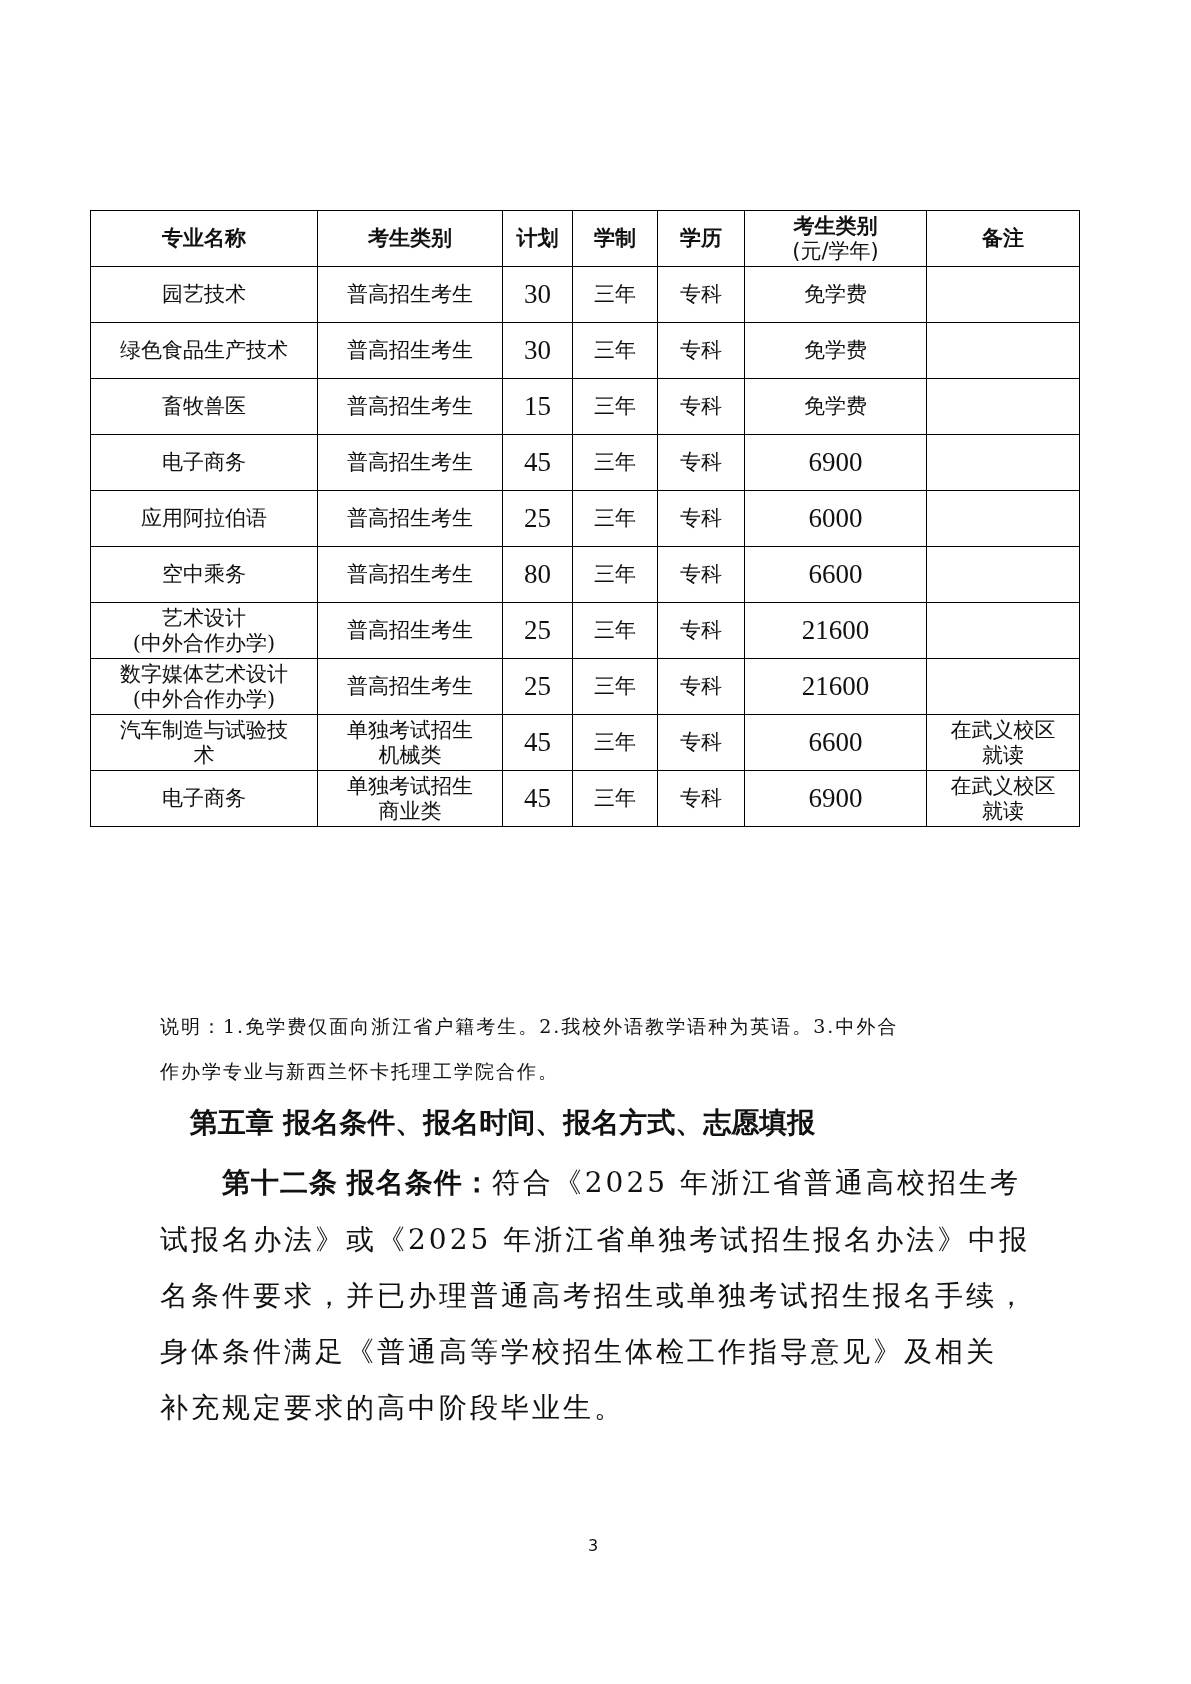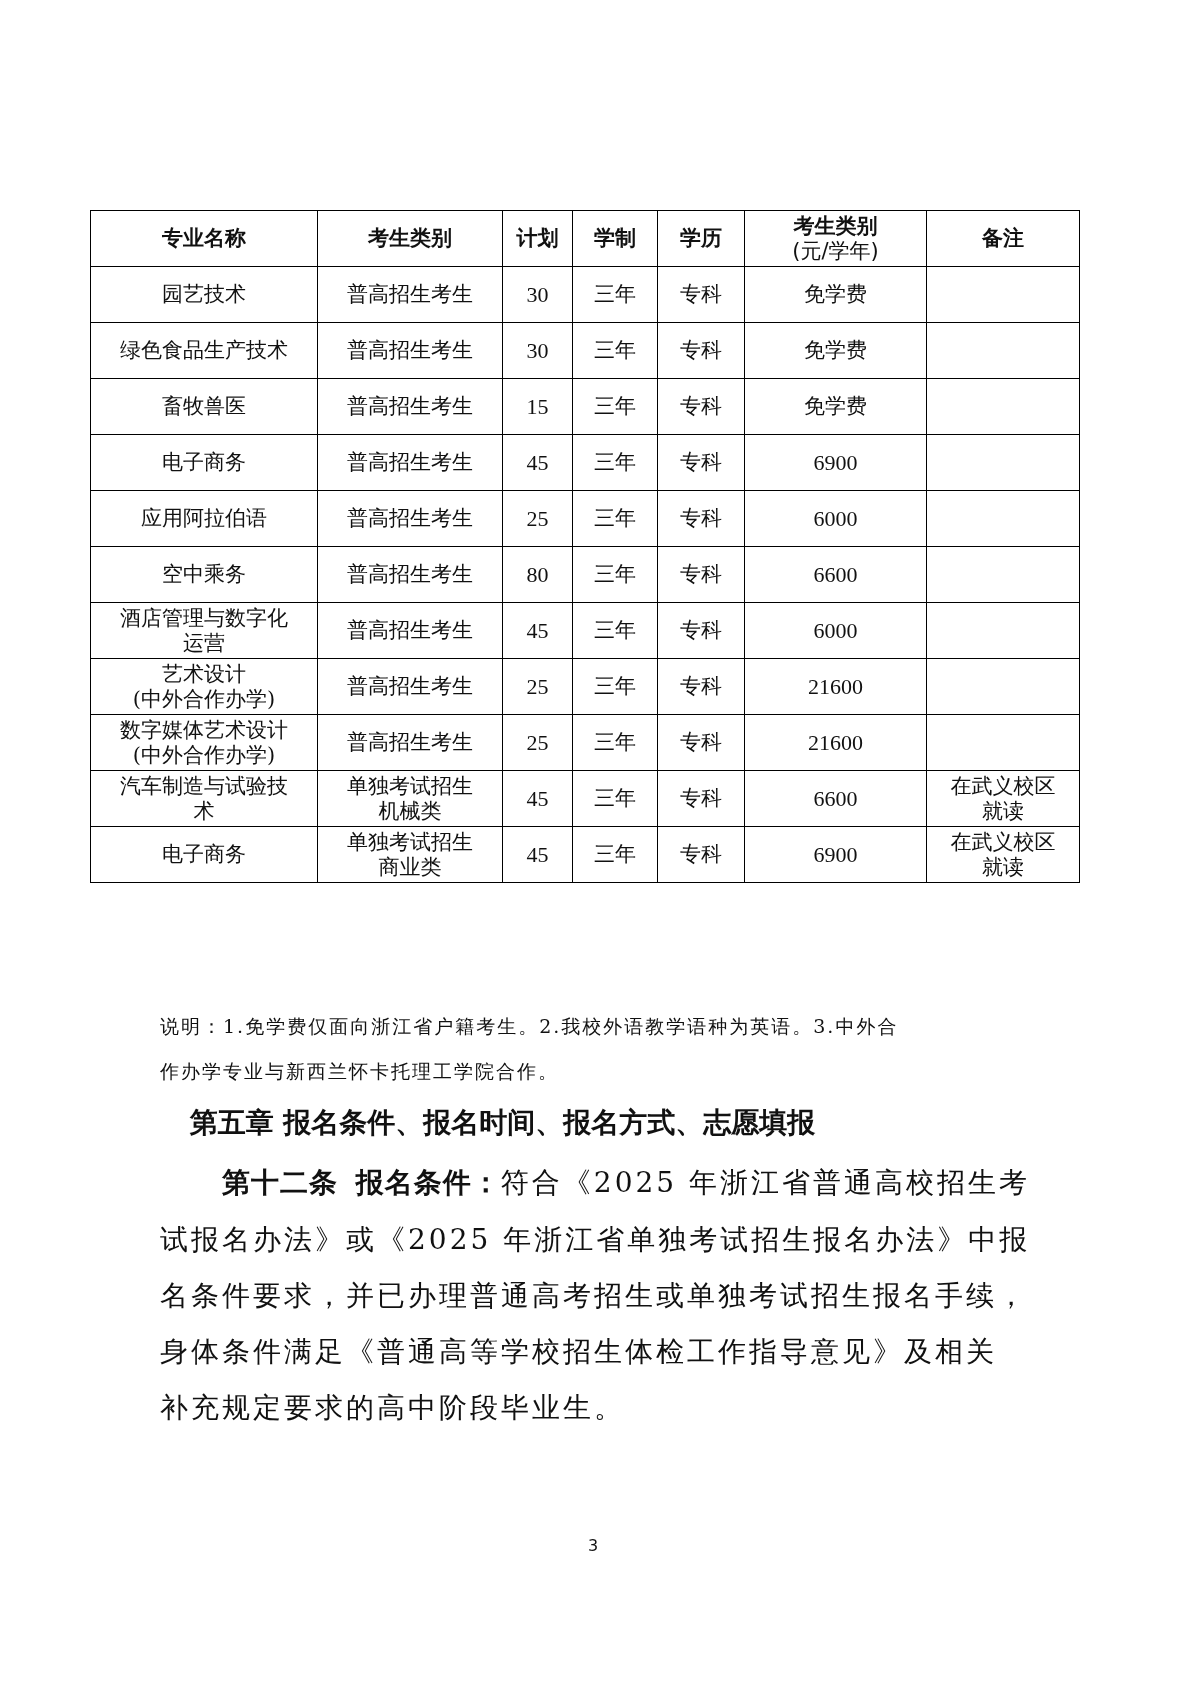--- a/index.html
+++ b/index.html
@@ -3,26 +3,26 @@
 <meta charset="utf-8">
 <style>
   html, body { margin: 0; padding: 0; background: #ffffff; }
   body { width: 1191px; height: 1684px; position: relative; overflow: hidden;
          font-family: "DejaVu Serif", "Liberation Serif", serif; color: #111; }
   .table-wrap { position: absolute; left: 90px; top: 210px; }
   table { border-collapse: collapse; table-layout: fixed; }
   th, td { border: 1.5px solid #000; text-align: center; vertical-align: middle; padding: 0 2px; }
   th { font-family: "DejaVu Sans", "Liberation Sans", sans-serif; font-weight: bold; font-size: 21px; height: 55px; line-height: 25px; }
   td { font-size: 21px; height: 55px; line-height: 25px; font-weight: normal; }
-  td.num { font-family: "Liberation Serif", serif; font-size: 22px; }
+  td.num { font-family: "Liberation Serif", serif; font-size: 27px; }
   .note { position: absolute; left: 160px; width: 900px; font-size: 19px; letter-spacing: 2px; }
   .chapter { position: absolute; left: 0; width: 1005px; top: 1104px; text-align: center;
              font-family: "DejaVu Sans", "Liberation Sans", sans-serif; font-weight: bold; font-size: 28px; }
   .body-line { position: absolute; left: 160px; font-size: 28px; letter-spacing: 3px; white-space: nowrap; }
-  .bold { font-family: Liberation Mono, monospace; font-weight: bold; letter-spacing: 1px; }
+  .bold { font-family: Liberation Sans, sans-serif; font-weight: bold; letter-spacing: 1px; }
   .page-num { position: absolute; left: 588px; top: 1536px; font-family: "DejaVu Sans", "Liberation Sans", sans-serif; font-size: 16px; }
 </style>
 </head>
 <body>
 
 <div class="table-wrap">
   <table>
     <colgroup>
       <col style="width:227px">
         <col style="width:185px">
@@ -95,29 +95,20 @@
         <tr>
           <td>空中乘务</td>
           <td>普高招生考生</td>
           <td class="num">80</td>
           <td>三年</td>
           <td>专科</td>
           <td class="num">6600</td>
           <td></td>
         </tr>
         <tr>
-          <td>酒店管理与数字化<br>运营</td>
-          <td>普高招生考生</td>
-          <td class="num">45</td>
-          <td>三年</td>
-          <td>专科</td>
-          <td class="num">6000</td>
-          <td></td>
-        </tr>
-        <tr>
           <td>艺术设计<br>(中外合作办学)</td>
           <td>普高招生考生</td>
           <td class="num">25</td>
           <td>三年</td>
           <td>专科</td>
           <td class="num">21600</td>
           <td></td>
         </tr>
         <tr>
           <td>数字媒体艺术设计<br>(中外合作办学)</td>

